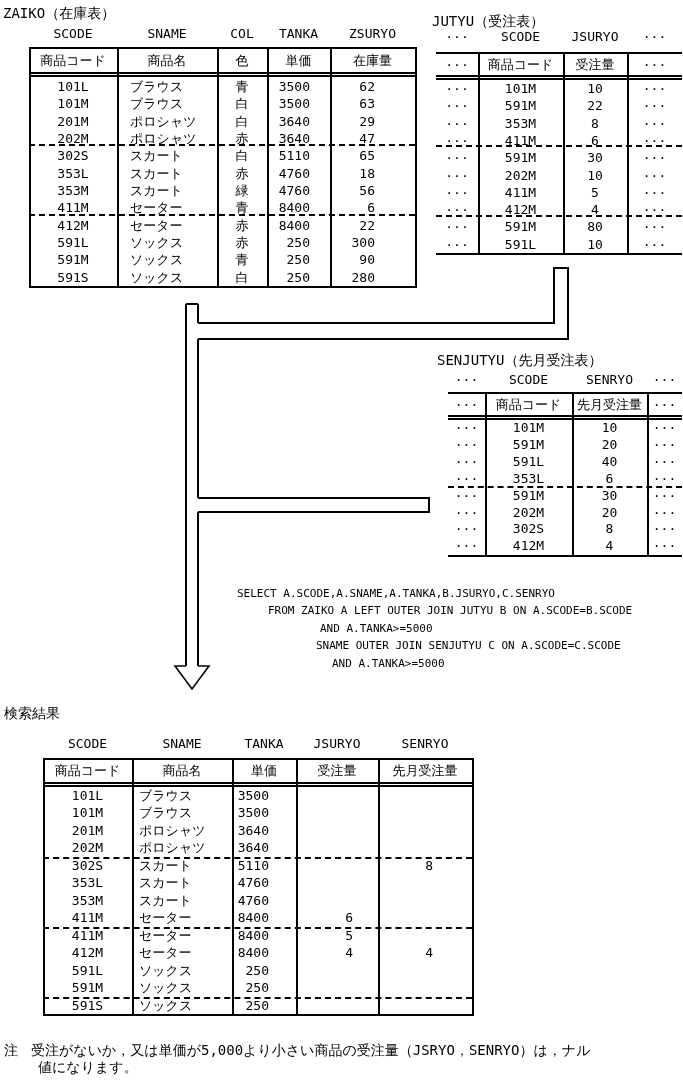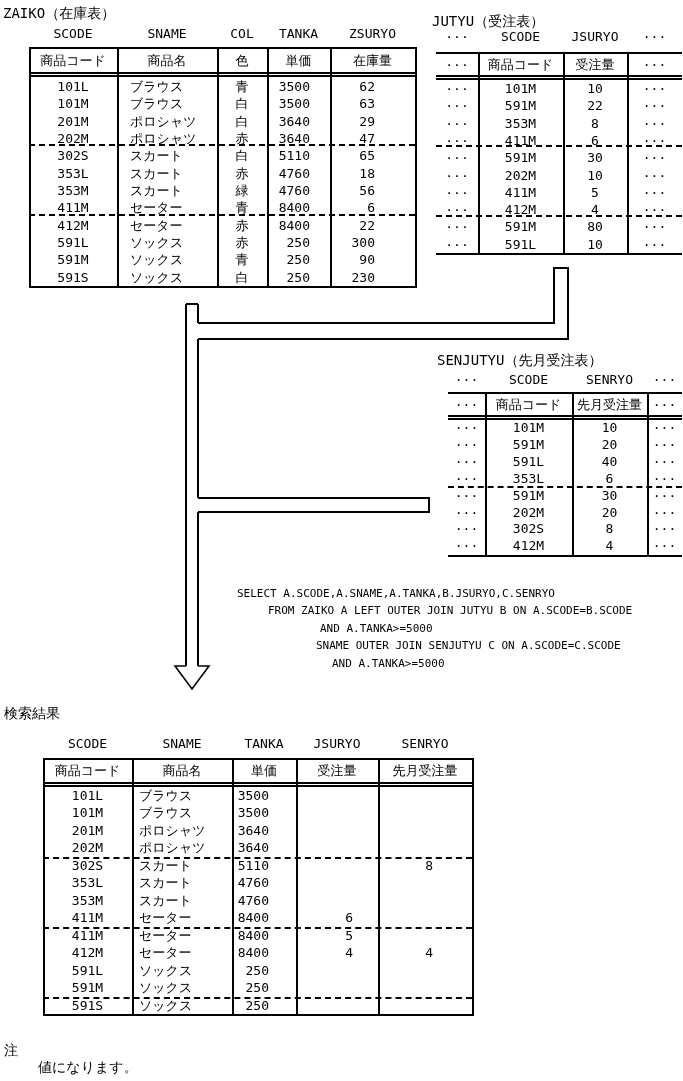--- a/index.html
+++ b/index.html
@@ -33,20 +33,21 @@
 
   <div>
     <div class="t11" style="left:237px;top:587px;">SELECT A.SCODE,A.SNAME,A.TANKA,B.JSURYO,C.SENRYO</div>
     <div class="t11" style="left:268px;top:604px;">FROM ZAIKO A LEFT OUTER JOIN JUTYU B ON A.SCODE=B.SCODE</div>
     <div class="t11" style="left:320px;top:622px;">AND A.TANKA&gt;=5000</div>
     <div class="t11" style="left:316px;top:639px;">SNAME OUTER JOIN SENJUTYU C ON A.SCODE=C.SCODE</div>
     <div class="t11" style="left:332px;top:657px;">AND A.TANKA&gt;=5000</div>
   </div>
 
   <div class="t14" style="left:4px;top:1042px;">注</div>
+  <div class="t14" style="left:31px;top:1042px;">受注がないか，又は単価が5,000より小さい商品の受注量（JSRYO，SENRYO）は，ナル</div>
   <div class="t14" style="left:38px;top:1059px;">値になります。</div>
 
 <div class="hl" style="left: 29px; top: 47px; width: 386px;"></div>
     <div class="hl" style="left: 29px; top: 72px; width: 386px;"></div>
     <div class="hl" style="left: 29px; top: 75px; width: 386px;"></div>
     <div class="hl" style="left: 29px; top: 286px; width: 386px;"></div>
     <div class="dl" style="left: 29px; top: 143.5px; width: 386px;"></div>
     <div class="dl" style="left: 29px; top: 214px; width: 386px;"></div>
     <div class="vl" style="left: 29px; top: 47px; height: 241px;"></div>
     <div class="vl" style="left: 117px; top: 47px; height: 241px;"></div>
@@ -116,21 +117,21 @@
     <div class="cell" style="left: 332px; top: 233.97px; width: 81px; height: 17.33px; line-height: 17.33px; text-align: right; padding-right: 38px;">300</div>
     <div class="cell" style="left: 31px; top: 251.3px; width: 84px; height: 17.33px; line-height: 17.33px; text-align: center;">591M</div>
     <div class="cell" style="left: 119px; top: 251.3px; width: 96px; height: 17.33px; line-height: 17.33px; text-align: left; padding-left: 11px;">ソックス</div>
     <div class="cell" style="left: 219px; top: 251.3px; width: 46px; height: 17.33px; line-height: 17.33px; text-align: center;">青</div>
     <div class="cell" style="left: 269px; top: 251.3px; width: 59px; height: 17.33px; line-height: 17.33px; text-align: right; padding-right: 18px;">250</div>
     <div class="cell" style="left: 332px; top: 251.3px; width: 81px; height: 17.33px; line-height: 17.33px; text-align: right; padding-right: 38px;">90</div>
     <div class="cell" style="left: 31px; top: 268.63px; width: 84px; height: 17.33px; line-height: 17.33px; text-align: center;">591S</div>
     <div class="cell" style="left: 119px; top: 268.63px; width: 96px; height: 17.33px; line-height: 17.33px; text-align: left; padding-left: 11px;">ソックス</div>
     <div class="cell" style="left: 219px; top: 268.63px; width: 46px; height: 17.33px; line-height: 17.33px; text-align: center;">白</div>
     <div class="cell" style="left: 269px; top: 268.63px; width: 59px; height: 17.33px; line-height: 17.33px; text-align: right; padding-right: 18px;">250</div>
-    <div class="cell" style="left: 332px; top: 268.63px; width: 81px; height: 17.33px; line-height: 17.33px; text-align: right; padding-right: 38px;">230</div>
+    <div class="cell" style="left: 332px; top: 268.63px; width: 81px; height: 17.33px; line-height: 17.33px; text-align: right; padding-right: 38px;">280</div>
     <div class="hl" style="left: 436px; top: 52px; width: 246px;"></div>
     <div class="hl" style="left: 436px; top: 75px; width: 246px;"></div>
     <div class="hl" style="left: 436px; top: 78px; width: 246px;"></div>
     <div class="hl" style="left: 436px; top: 253px; width: 246px;"></div>
     <div class="dl" style="left: 436px; top: 145px; width: 246px;"></div>
     <div class="dl" style="left: 436px; top: 215px; width: 246px;"></div>
     <div class="vl" style="left: 478px; top: 52px; height: 203px;"></div>
     <div class="vl" style="left: 563px; top: 52px; height: 203px;"></div>
     <div class="vl" style="left: 627px; top: 52px; height: 203px;"></div>
     <div class="cell" style="left: 436px; top: 30px; width: 42px; height: 14px; line-height: 14px; text-align: center;">···</div>

